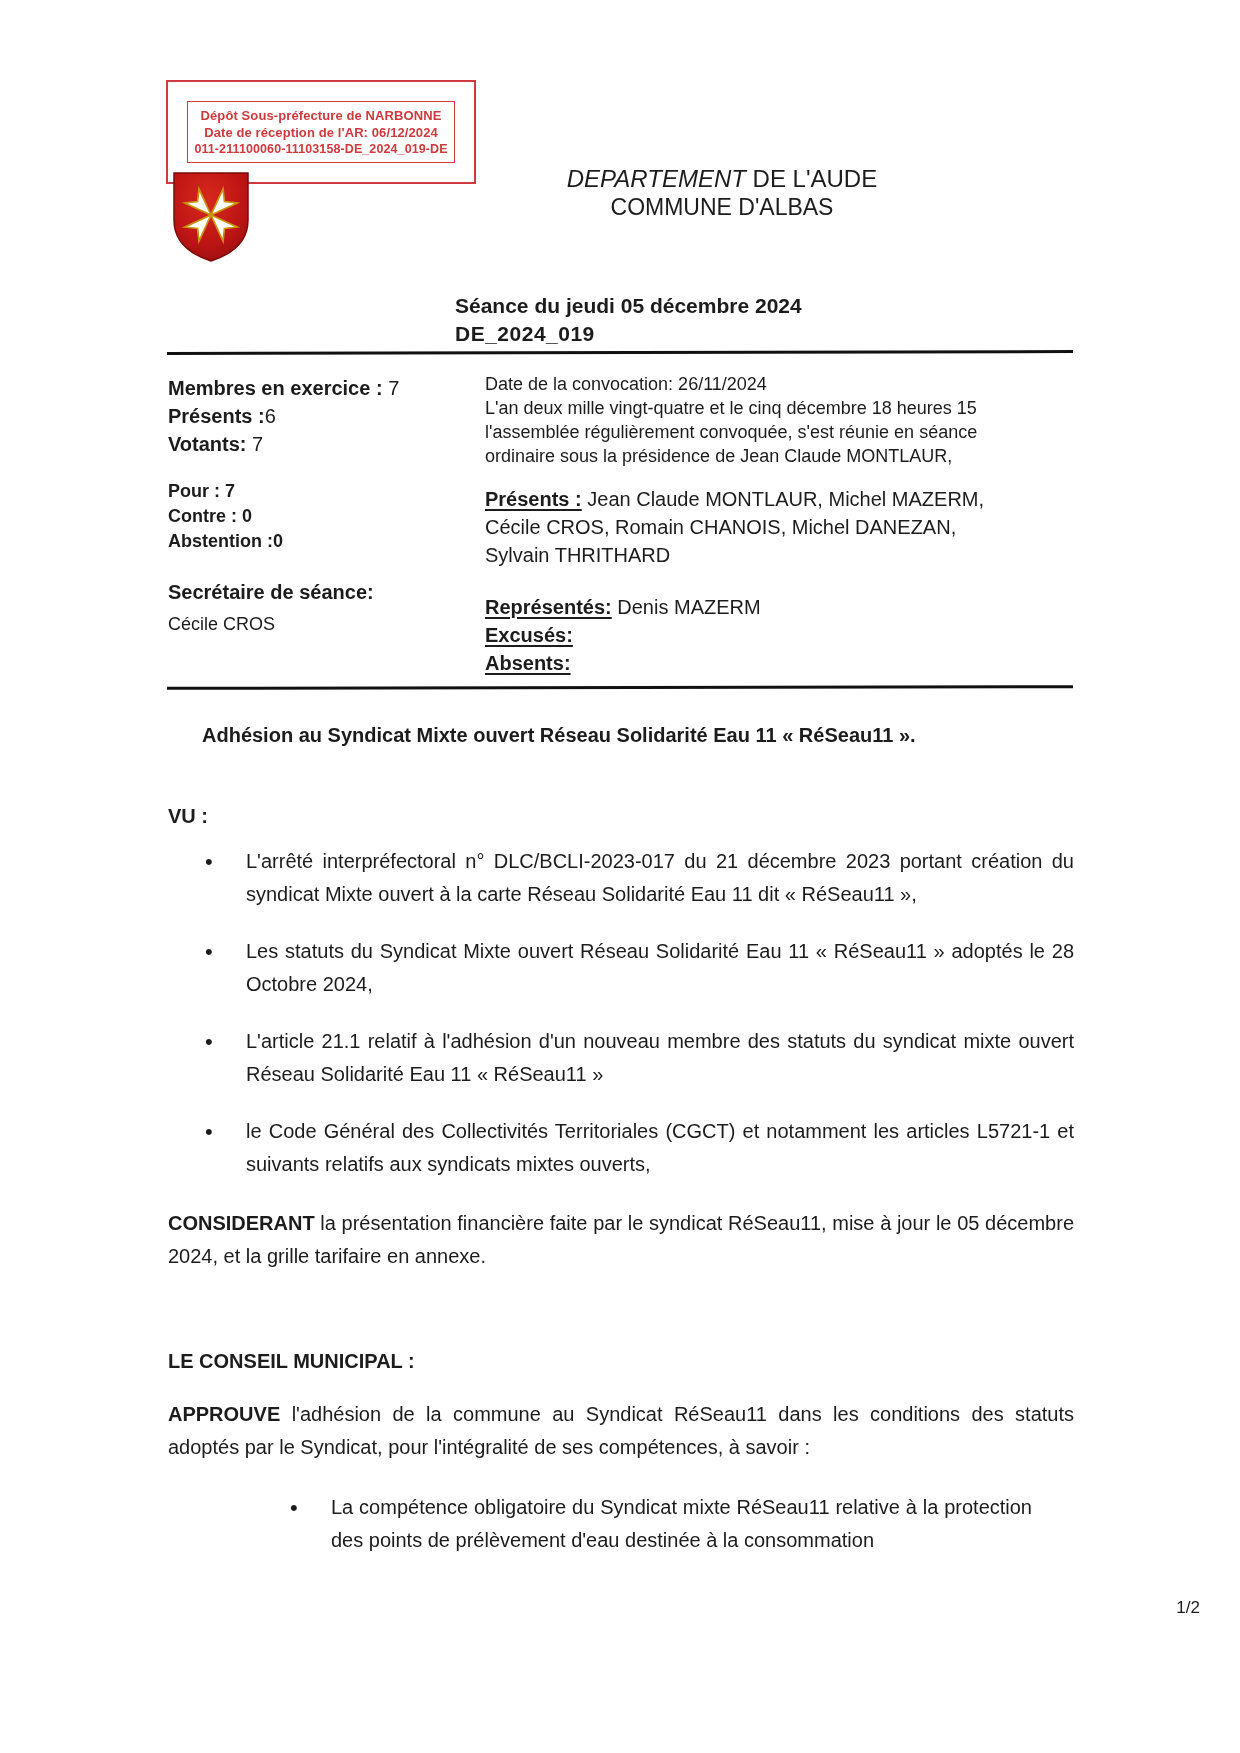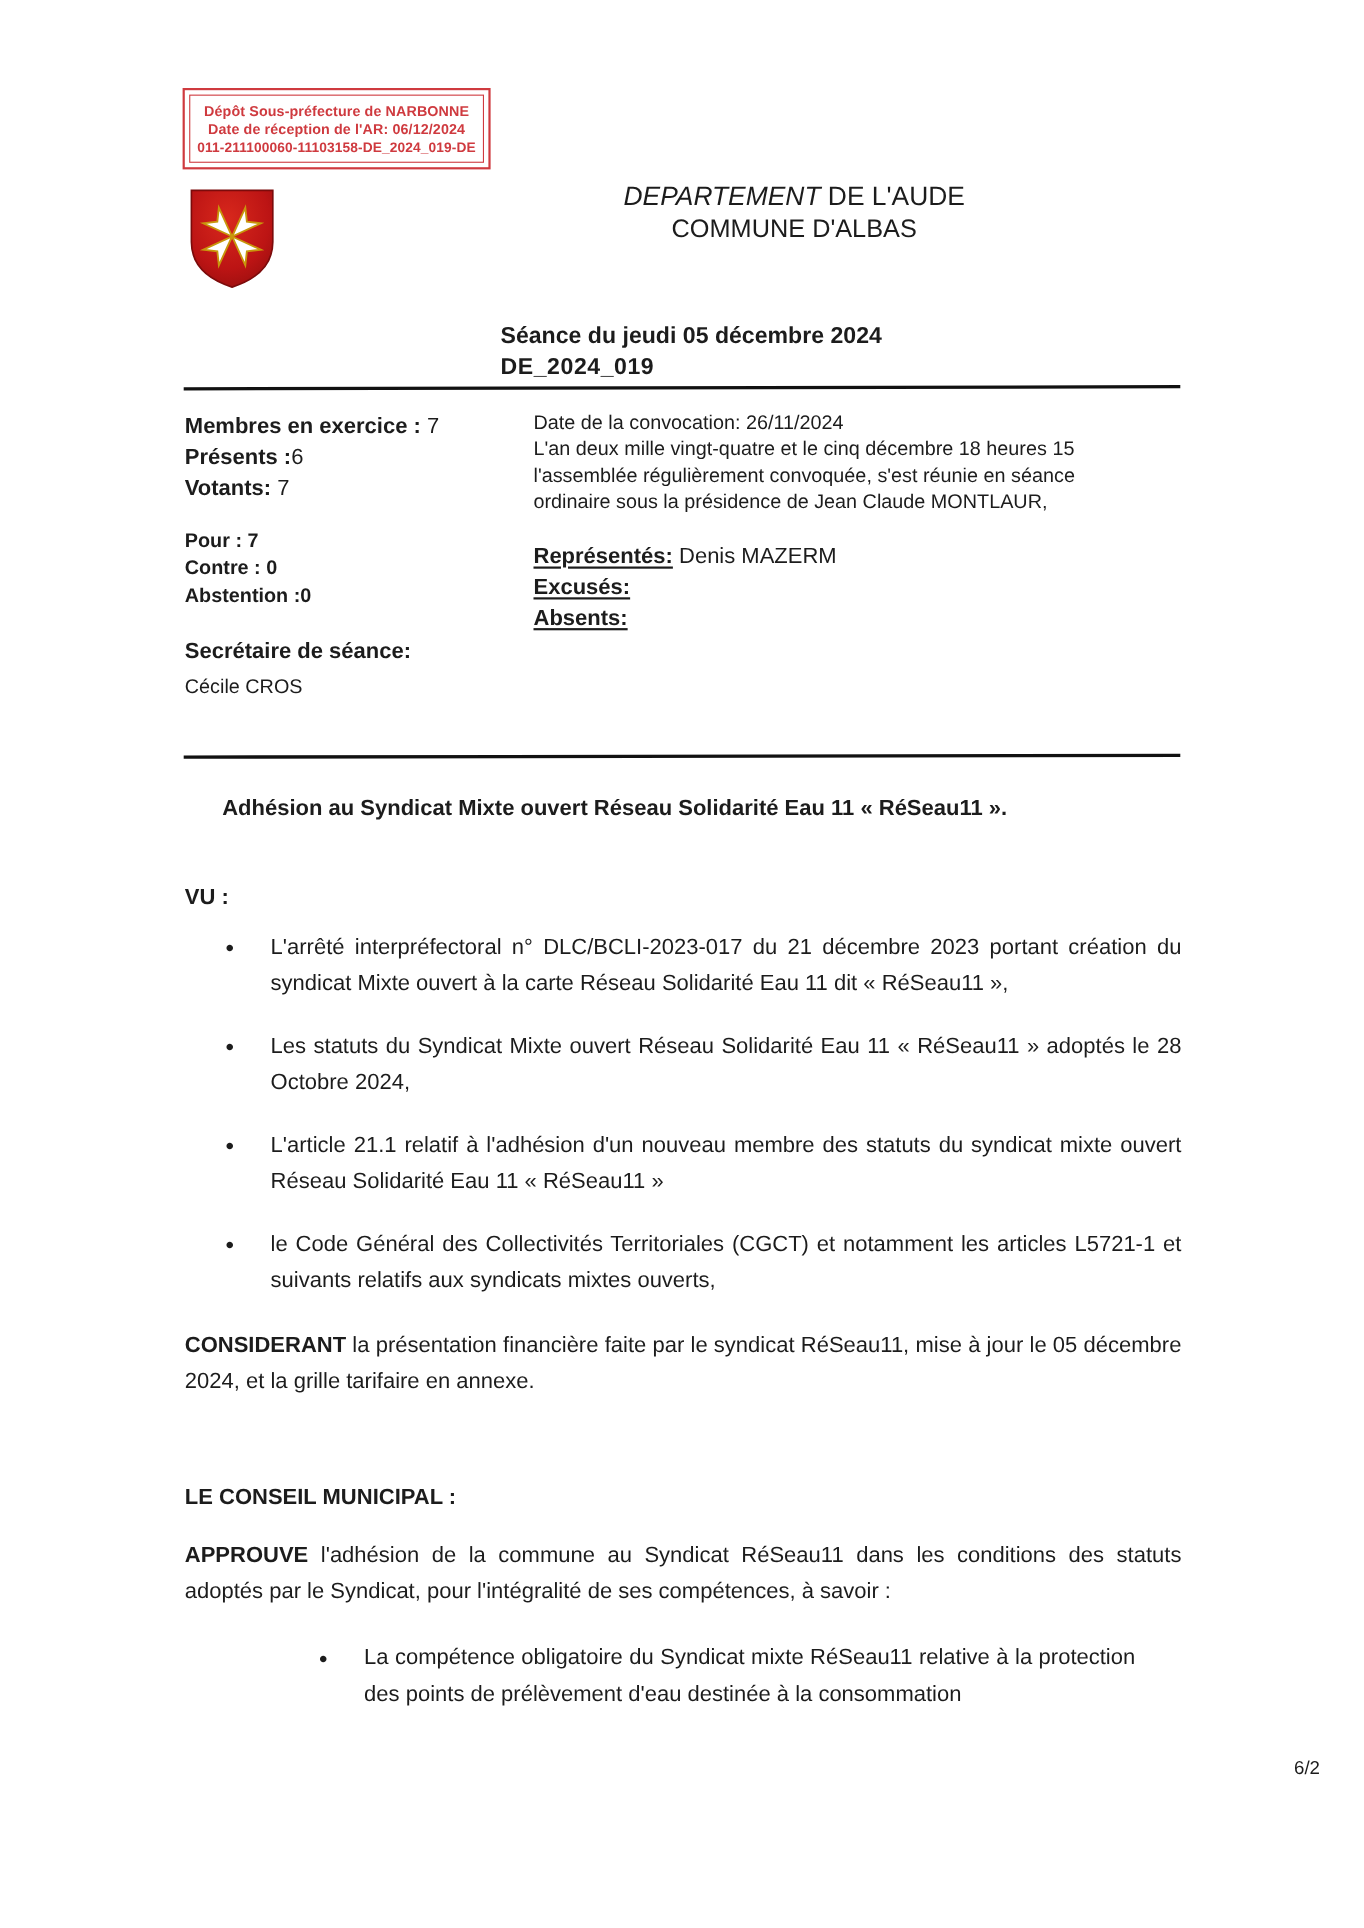--- a/index.html
+++ b/index.html
@@ -11,21 +11,21 @@
     width:1240px;height:1753px;position:relative;background:#ffffff;
     font-family:"Liberation Sans", sans-serif;color:var(--ink);
     -webkit-font-smoothing:antialiased;
   }
   .abs{position:absolute;}
 
   
   .stamp{
     left:166px;top:80px;width:268px;
     border:2px solid var(--stamp-red);
-    padding:4px;
+    padding:19px;
   }
   .stamp-inner{
     border:1px solid var(--stamp-red);
     padding:5px 4px 4px 4px;
     text-align:center;
   }
   .stamp-line{
     margin:0;color:var(--stamp-red);
     font-size:13px;line-height:17px;font-weight:600;
     white-space:nowrap;letter-spacing:.1px;
@@ -158,20 +158,21 @@
   <p class="lbl-mid votes">Pour : 7</p>
   <p class="lbl-mid">Contre : 0</p>
   <p class="lbl-mid">Abstention :0</p>
   <p class="lbl-big secretaire">Secrétaire de séance:</p>
   <p class="secretaire-name">Cécile CROS</p>
 </div>
 
 <div class="abs col-right">
   <p class="convocation">Date de la convocation: 26/11/2024</p>
   <p class="preamble">L'an deux mille vingt-quatre et le cinq décembre 18 heures 15 l'assemblée régulièrement convoquée, s'est réunie en séance ordinaire sous la présidence de Jean Claude MONTLAUR,</p>
+  <p class="presents"><span class="u-lbl">Présents :</span><span> Jean Claude MONTLAUR, Michel MAZERM, Cécile CROS, Romain CHANOIS, Michel DANEZAN, Sylvain THRITHARD</span></p>
   <p class="representes"><span class="u-lbl">Représentés:</span><span> Denis MAZERM</span></p>
   <p class="excuses"><span class="u-lbl">Excusés:</span></p>
   <p class="absents"><span class="u-lbl">Absents:</span></p>
 </div>
 
 <div class="abs rule rule-2"></div>
 
 <div class="abs main">
   <p class="objet-sub">Adhésion au Syndicat Mixte ouvert Réseau Solidarité Eau 11 « RéSeau11 ».</p>
 
@@ -188,13 +189,13 @@
 
   <p class="conseil">LE CONSEIL MUNICIPAL :</p>
 
   <p class="para approuve"><span class="b">APPROUVE</span><span> l'adhésion de la commune au Syndicat RéSeau11 dans les conditions des statuts adoptés par le Syndicat, pour l'intégralité de ses compétences, à savoir :</span></p>
 
   <ul class="comp-list">
     <li><span>La compétence obligatoire du Syndicat mixte RéSeau11 relative à la protection des points de prélèvement d'eau destinée à la consommation</span></li>
   </ul>
 </div>
 
-<div class="abs pagenum">6/2</div>
+<div class="abs pagenum">1/2</div>
 
 </body></html>

